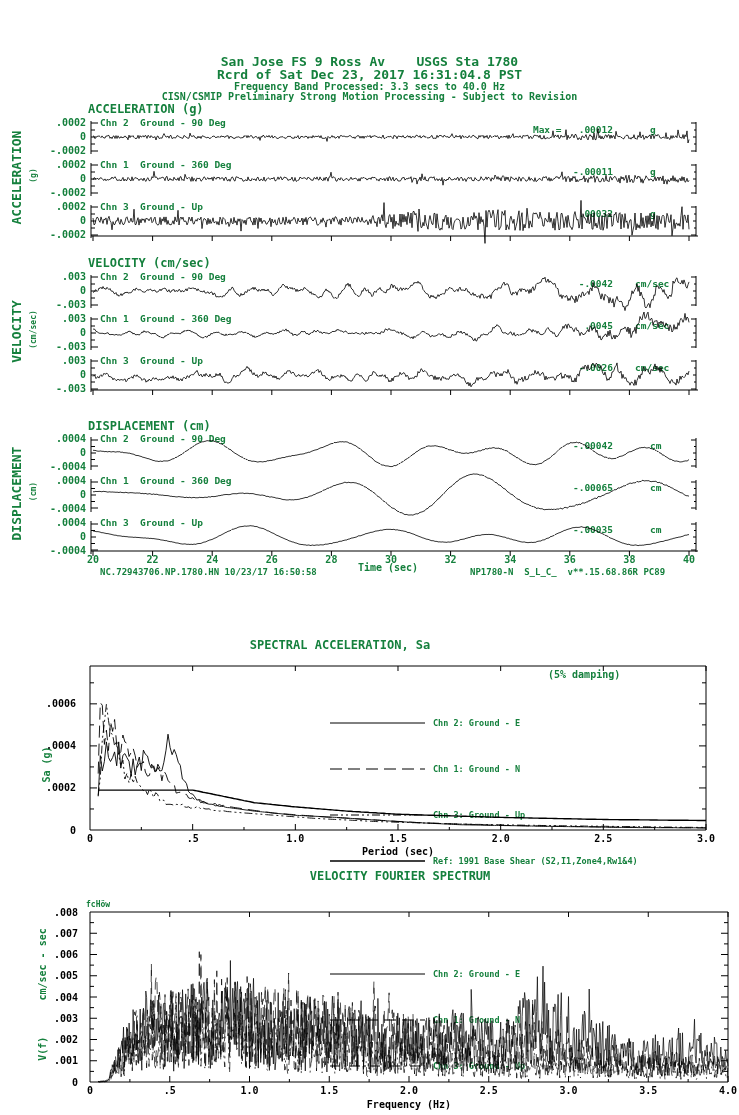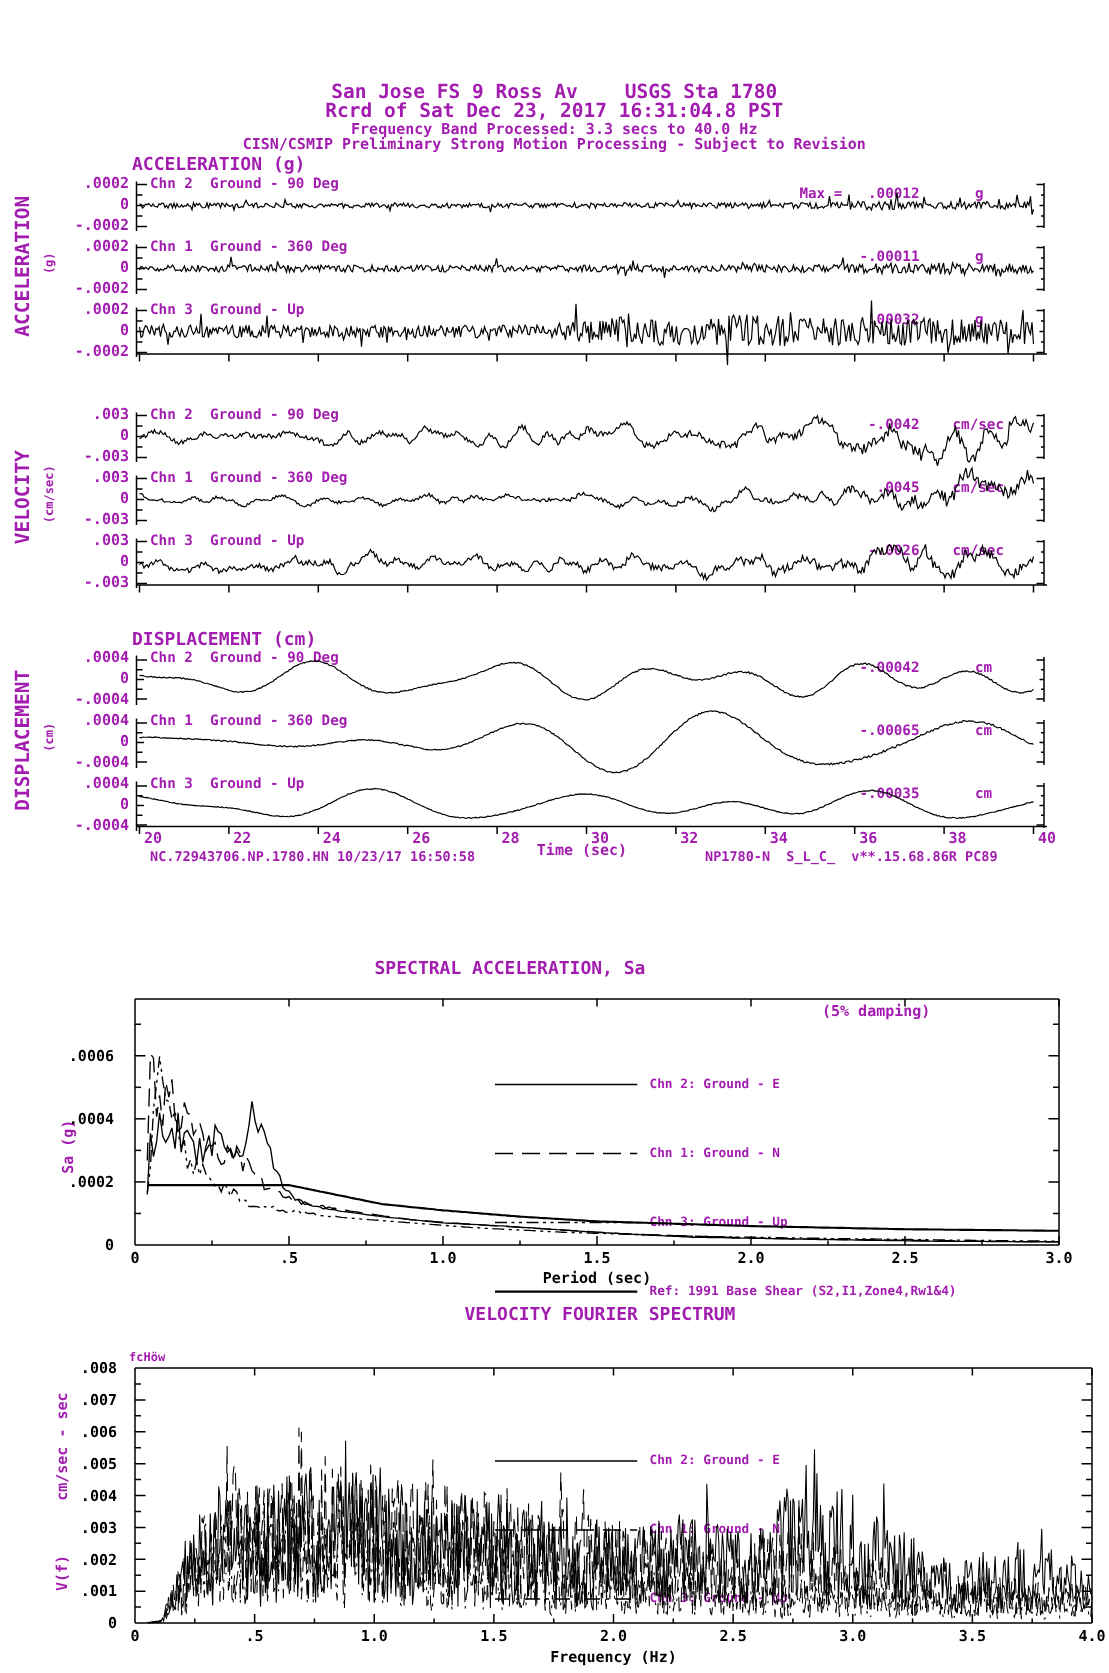--- a/index.html
+++ b/index.html
@@ -1,16 +1,16 @@
 <!DOCTYPE html>
 <html><head>
 <meta charset="utf-8">
 <style>
   html,body{margin:0;padding:0;background:#fff}
-  #page{position:relative;width:739px;height:1115px;background:#fff;color:#a21caf;
+  #page{position:relative;width:739px;height:1115px;background:#fff;color:#15803d;
         font-family:"DejaVu Sans Mono",monospace;font-weight:700;overflow:hidden}
   #page span,#page div{white-space:pre}
   .a{position:absolute}
   .hdr{left:0;width:739px;text-align:center}
   .h12{font-size:13px;line-height:13px}
   .h34{font-size:10px;line-height:10px}
   .ptitle{position:absolute;left:88px;width:600px;font-size:12px}
   .sect-title{position:absolute;text-align:center;font-size:12px}
   .vlab{position:absolute;width:160px;text-align:center;transform:rotate(-90deg);font-size:13px}
   .vlab-sub{position:absolute;width:60px;text-align:center;transform:rotate(-90deg);font-size:8px}
@@ -24,21 +24,21 @@
   .p-vel .unit{left:635px}
   .strip-svg{position:absolute;left:88px;top:0;width:615px;height:44px;overflow:visible}
   .taxis{position:absolute;left:88px;width:615px;height:9px;overflow:visible}
   .legend{position:absolute;left:330px}
   .lrow{display:flex;align-items:center;height:8px}
   .lsamp{width:95px;height:8px;margin-right:8px;flex:0 0 auto}
   .llab{font-size:8.5px;line-height:8px}
   .note10{font-size:10px}
   .note8{font-size:8px}
   .f9{font-size:9px}
-  .xlab{position:absolute;width:30px;text-align:right;top:0;font-size:10px}
+  .xlab{position:absolute;width:30px;text-align:center;top:0;font-size:10px}
   line.k{stroke:#000;stroke-width:1}
   path.tr{fill:none;stroke:#000;stroke-width:0.8}
   path.sp{fill:none;stroke:#000}
   svg text{font-family:"DejaVu Sans Mono",monospace;font-weight:700;font-size:10px;fill:#000}
 </style>
 </head>
 <body>
 
 <div id="page">
 
@@ -131,20 +131,21 @@
         <line x1="303" y1="1" x2="303" y2="6" class="k"></line>
         <line x1="362.59999999999997" y1="1" x2="362.59999999999997" y2="6" class="k"></line>
         <line x1="422.2" y1="1" x2="422.2" y2="6" class="k"></line>
         <line x1="481.8" y1="1" x2="481.8" y2="6" class="k"></line>
         <line x1="541.4" y1="1" x2="541.4" y2="6" class="k"></line>
         <line x1="601" y1="1" x2="601" y2="6" class="k"></line>
       </svg>
   </div>
 
   <div class="p-vel">
+    <div class="ptitle" style="top:256px">VELOCITY (cm/sec)</div>
     <div class="vlab" style="left:-64px;top:324px">VELOCITY</div>
     <div class="vlab-sub" style="left:3px;top:325px">(cm/sec)</div>
 
     <div class="strip" style="top:268px">
       <span class="yt yt-t">.003</span>
       <span class="yt yt-m">0</span>
       <span class="yt yt-b">-.003</span>
       <span class="chn">Chn 2  Ground - 90 Deg</span>
       <span class="maxv">-.0042</span>
       <span class="unit">cm/sec</span>

